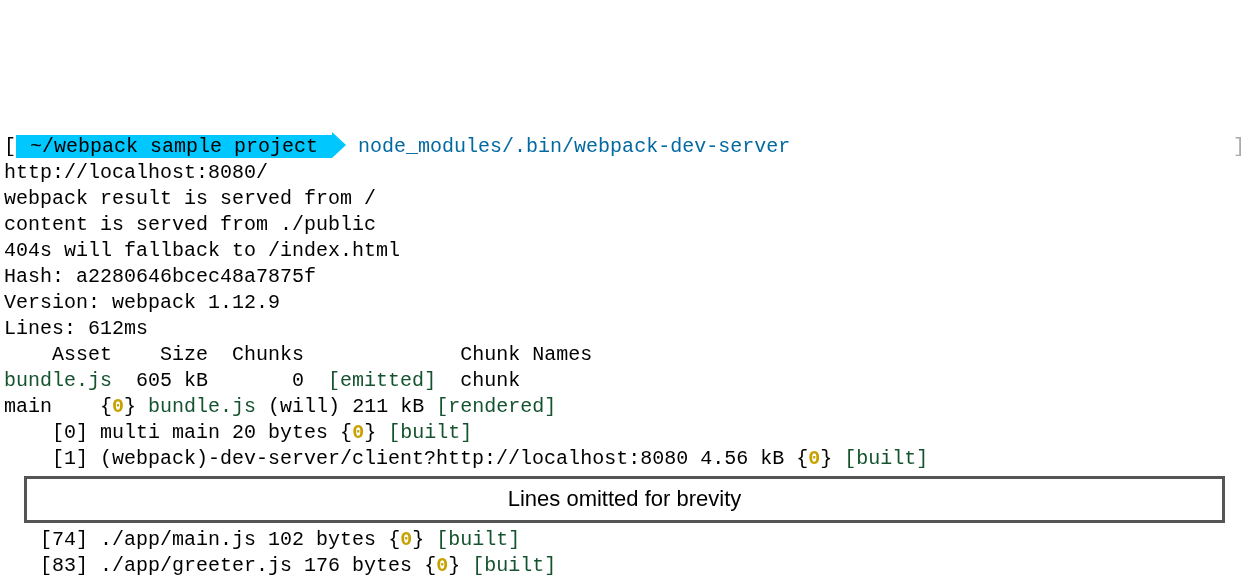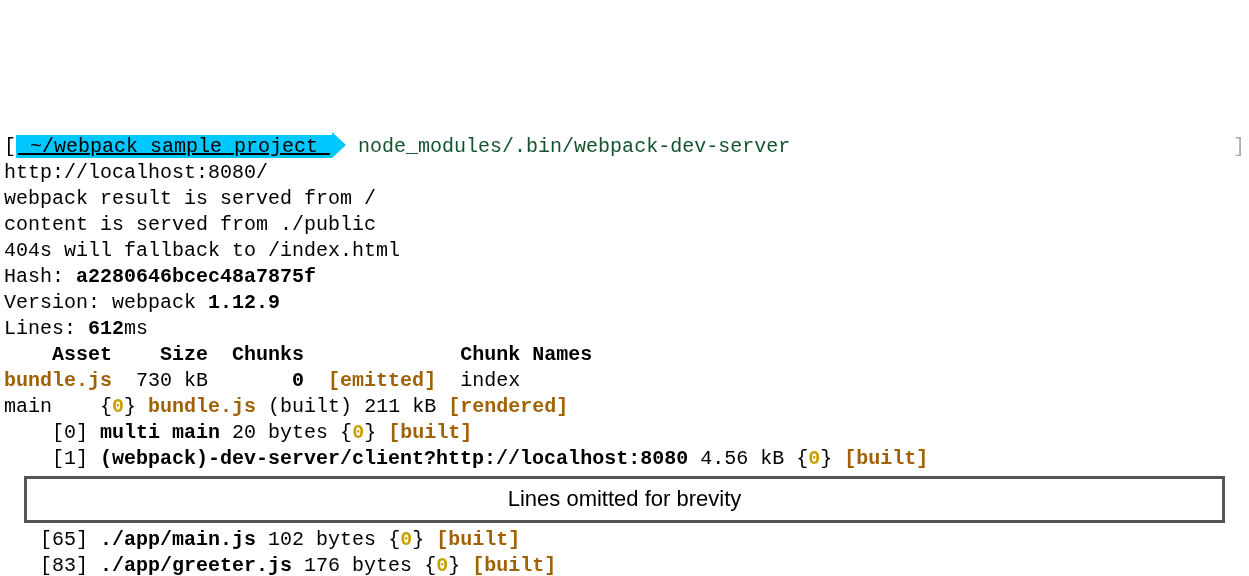--- a/index.html
+++ b/index.html
@@ -12,35 +12,34 @@
     padding: 4px;
     white-space: pre;
     width: 1249px;
   }
   .prompt-wrap { display: inline; }
   .bracket { color: #000; }
   .prompt-bg {
     background: #00c8ff;
     color: #000;
     padding: 0 2px;
-    text-decoration: underline;
   }
   .prompt-arrow {
     display: inline-block;
     width: 0; height: 0;
     border-top: 13px solid transparent;
     border-bottom: 13px solid transparent;
     border-left: 14px solid #00c8ff;
     vertical-align: middle;
     position: relative;
     top: -2px;
   }
-  .cmd { color: #14532d; }
-  .bold { font-weight: bold; }
-  .green { color: #a16207; font-weight: bold; }
+  .cmd { color: #0369a1; }
+  .bold { font-weight: normal; }
+  .green { color: #14532d; font-weight: normal; }
   .num-in-brace { color: #c8a000; font-weight: bold; }
   .omitted-box {
     border: 3px solid #555;
     margin: 4px 20px;
     padding: 6px 0;
     text-align: center;
     font-family: "Helvetica Neue", Arial, sans-serif;
     font-size: 22px;
     white-space: normal;
   }
@@ -54,24 +53,24 @@
 <div>
 <span class="prompt-wrap"><span class="bracket">[</span><span class="prompt-bg"> ~/webpack sample project </span><span class="prompt-arrow"></span><span class="cmd"> node_modules/.bin/webpack-dev-server</span><span class="rbracket">]</span></span>
 <span>http://localhost:8080/</span>
 <span>webpack result is served from /</span>
 <span>content is served from ./public</span>
 <span>404s will fallback to /index.html</span>
 <span><span>Hash: </span><span class="bold">a2280646bcec48a7875f</span></span>
 <span><span>Version: webpack </span><span class="bold">1.12.9</span></span>
 <span><span>Lines: </span><span class="bold">612</span><span>ms</span></span>
 <span>    <span class="bold">Asset</span>    <span class="bold">Size</span>  <span class="bold">Chunks</span>             <span class="bold">Chunk Names</span></span>
-<span><span class="green">bundle.js</span>  <span>730 kB</span>       <span class="bold">0</span>  <span class="green">[emitted]</span>  <span>index</span></span>
-<span><span>main</span>    {<span class="num-in-brace">0</span>} <span class="green">bundle.js</span> <span>(built)</span> <span>211 kB</span> <span class="green">[rendered]</span></span>
+<span><span class="green">bundle.js</span>  <span>605 kB</span>       <span class="bold">0</span>  <span class="green">[emitted]</span>  <span>chunk</span></span>
+<span><span>main</span>    {<span class="num-in-brace">0</span>} <span class="green">bundle.js</span> <span>(will)</span> <span>211 kB</span> <span class="green">[rendered]</span></span>
 <span>    [<span>0</span>] <span class="bold">multi main</span> <span>20 bytes</span> {<span class="num-in-brace">0</span>} <span class="green">[built]</span></span>
 <span>    [<span>1</span>] <span class="bold">(webpack)-dev-server/client?http://localhost:8080</span> <span>4.56 kB</span> {<span class="num-in-brace">0</span>} <span class="green">[built]</span></span>
-<div class="omitted-box">Lines omitted for brevity</div><span>   [<span>65</span>] <span class="bold">./app/main.js</span> <span>102 bytes</span> {<span class="num-in-brace">0</span>} <span class="green">[built]</span></span>
+<div class="omitted-box">Lines omitted for brevity</div><span>   [<span>74</span>] <span class="bold">./app/main.js</span> <span>102 bytes</span> {<span class="num-in-brace">0</span>} <span class="green">[built]</span></span>
 <span>   [<span>83</span>] <span class="bold">./app/greeter.js</span> <span>176 bytes</span> {<span class="num-in-brace">0</span>} <span class="green">[built]</span></span>
 
 
 </div>
 
 
 
 
 </body></html>

